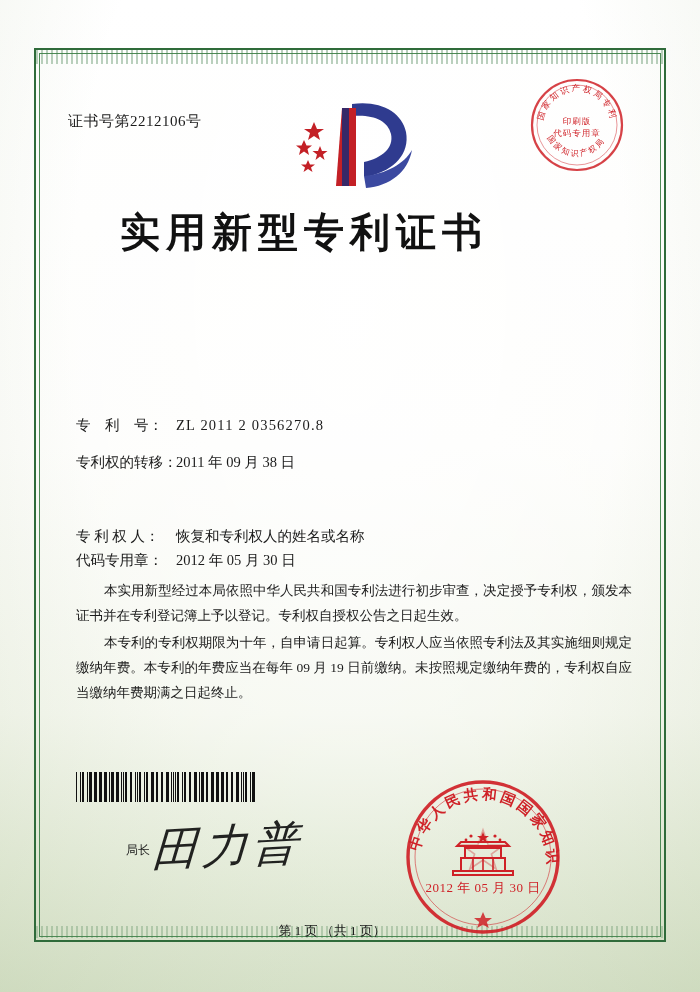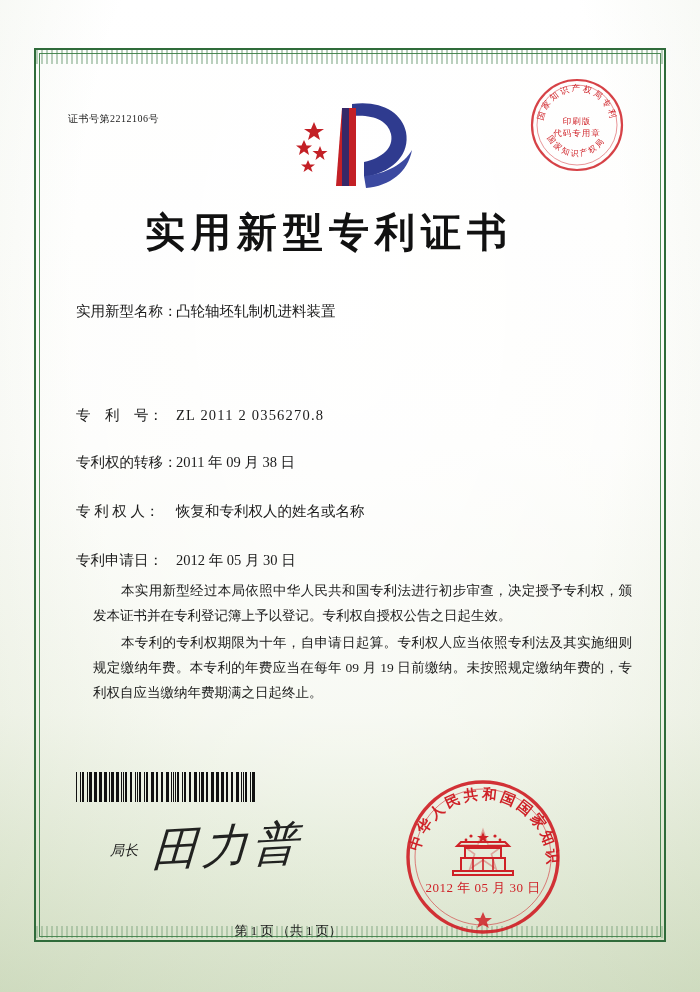--- a/index.html
+++ b/index.html
@@ -80,21 +80,21 @@
       rgba(255,255,255,0) 5px
     );
     opacity: 0.6;
   }
 
   
   #cert-number {
     position: absolute;
     left: 68px;
     top: 112px;
-    font-size: 10px;
+    font-size: 15px;
     color: #1a1a1a;
     letter-spacing: 0.5px;
     font-family: "Liberation Serif", serif;
     text-align: center;
   }
 
   
   #logo {
     position: absolute;
     left: 290px;
@@ -117,21 +117,20 @@
     position: absolute;
     left: 0;
     top: 205px;
     width: 608px;
     text-align: center;
     font-size: 40px;
     font-weight: bold;
     letter-spacing: 6px;
     color: #111;
     font-family: "Liberation Serif", serif;
-    padding-left: 25px;
   }
 
   
   .field-row {
     position: absolute;
     left: 76px;
     width: 560px;
     font-size: 14.5px;
     color: #1b1b1b;
     white-space: nowrap;
@@ -155,21 +154,21 @@
     left: 76px;
     top: 578px;
     width: 556px;
     font-size: 13.5px;
     line-height: 25px;
     color: #1b1b1b;
     text-align: justify;
     font-family: "Liberation Serif", serif;
   }
   #body-paragraphs p {
-    margin: 0 0 2px 17px;
+    margin: 0 0 2px 0;
     text-indent: 28px;
   }
 
   
   #barcode {
     position: absolute;
     left: 76px;
     top: 772px;
     width: 182px;
     height: 30px;
@@ -178,25 +177,24 @@
   
   #sig-row {
     position: absolute;
     left: 110px;
     top: 820px;
     width: 320px;
     height: 60px;
   }
   #sig-label {
     position: absolute;
-    left: 0;
+    left: 16px;
     top: 22px;
-    font-size: 14px;
+    font-size: 12px;
     color: #1b1b1b;
-    font-style: italic;
   }
   #sig-script {
     position: absolute;
     left: 42px;
     top: -4px;
     font-size: 46px;
     color: #111;
     font-family: "Liberation Serif", serif;
     font-style: italic;
     letter-spacing: 4px;
@@ -227,20 +225,21 @@
   
   #footer {
     position: absolute;
     left: 0;
     top: 922px;
     width: 576px;
     text-align: center;
     font-size: 13px;
     color: #1b1b1b;
     font-family: "Liberation Serif", serif;
+    padding-left: 44px;
   }
 </style>
 </head>
 <body>
 
 <div id="page">
 
   <div id="paper-tint"></div>
 
   <div id="border-outer"></div>
@@ -282,34 +281,31 @@
       <text x="47" y="58" text-anchor="middle" font-size="8.5" fill="#cf2127" font-family="Liberation Serif, serif" letter-spacing="1">代码专用章</text>
       <path id="sealArcBot" d="M 15 53 A 33 33 0 0 0 79 53" fill="none"></path>
       <text font-size="8" fill="#cf2127" letter-spacing="2" font-family="Liberation Serif, serif">
         <textPath href="#sealArcBot" startOffset="8%">国家知识产权局</textPath>
       </text>
     </svg>
   </div>
 
   <div id="doc-title">实用新型专利证书</div>
 
-  <div class="field-row" style="top: 302px;">
-    <span class="field-label" style="width: 98px;">实用新型名称：</span><span class="field-value">凸轮轴坯轧制机进料装置</span>
-  </div>
-  <div class="field-row" style="top: 406px;">
+  <div class="field-row" style="top: 416px;">
     <span class="field-label" style="width: 98px;">专　利　号：</span><span class="field-value mono-val">ZL 2011 2 0356270.8</span>
   </div>
   <div class="field-row" style="top: 453px;">
     <span class="field-label" style="width: 98px;">专利权的转移：</span><span class="field-value">2011 年 09 月 38 日</span>
   </div>
   <div class="field-row" style="top: 502px;">
-    <span class="field-label" style="width: 98px;">专 利 权 人：</span><span class="field-value">恢复和专利权人的姓名或名称</span>
+    <span class="field-label" style="width: 98px; margin-top: 25px;">专 利 权 人：</span><span class="field-value">恢复和专利权人的姓名或名称</span>
   </div>
   <div class="field-row" style="top: 551px;">
-    <span class="field-label" style="width: 98px;">专利申请日：</span><span class="field-value">2012 年 05 月 30 日</span>
+    <span class="field-label" style="width: 98px;">代码专用章：</span><span class="field-value">2012 年 05 月 30 日</span>
   </div>
 
   <div id="body-paragraphs">
     <p>本实用新型经过本局依照中华人民共和国专利法进行初步审查，决定授予专利权，颁发本证书并在专利登记簿上予以登记。专利权自授权公告之日起生效。</p>
     <p>本专利的专利权期限为十年，自申请日起算。专利权人应当依照专利法及其实施细则规定缴纳年费。本专利的年费应当在每年 09 月 19 日前缴纳。未按照规定缴纳年费的，专利权自应当缴纳年费期满之日起终止。</p>
   </div>
 
   <div id="barcode">
     <svg width="182" height="30" viewBox="0 0 182 30" id="barcode-svg">
         <rect x="0" y="0" width="1" height="30" fill="#111"></rect>

